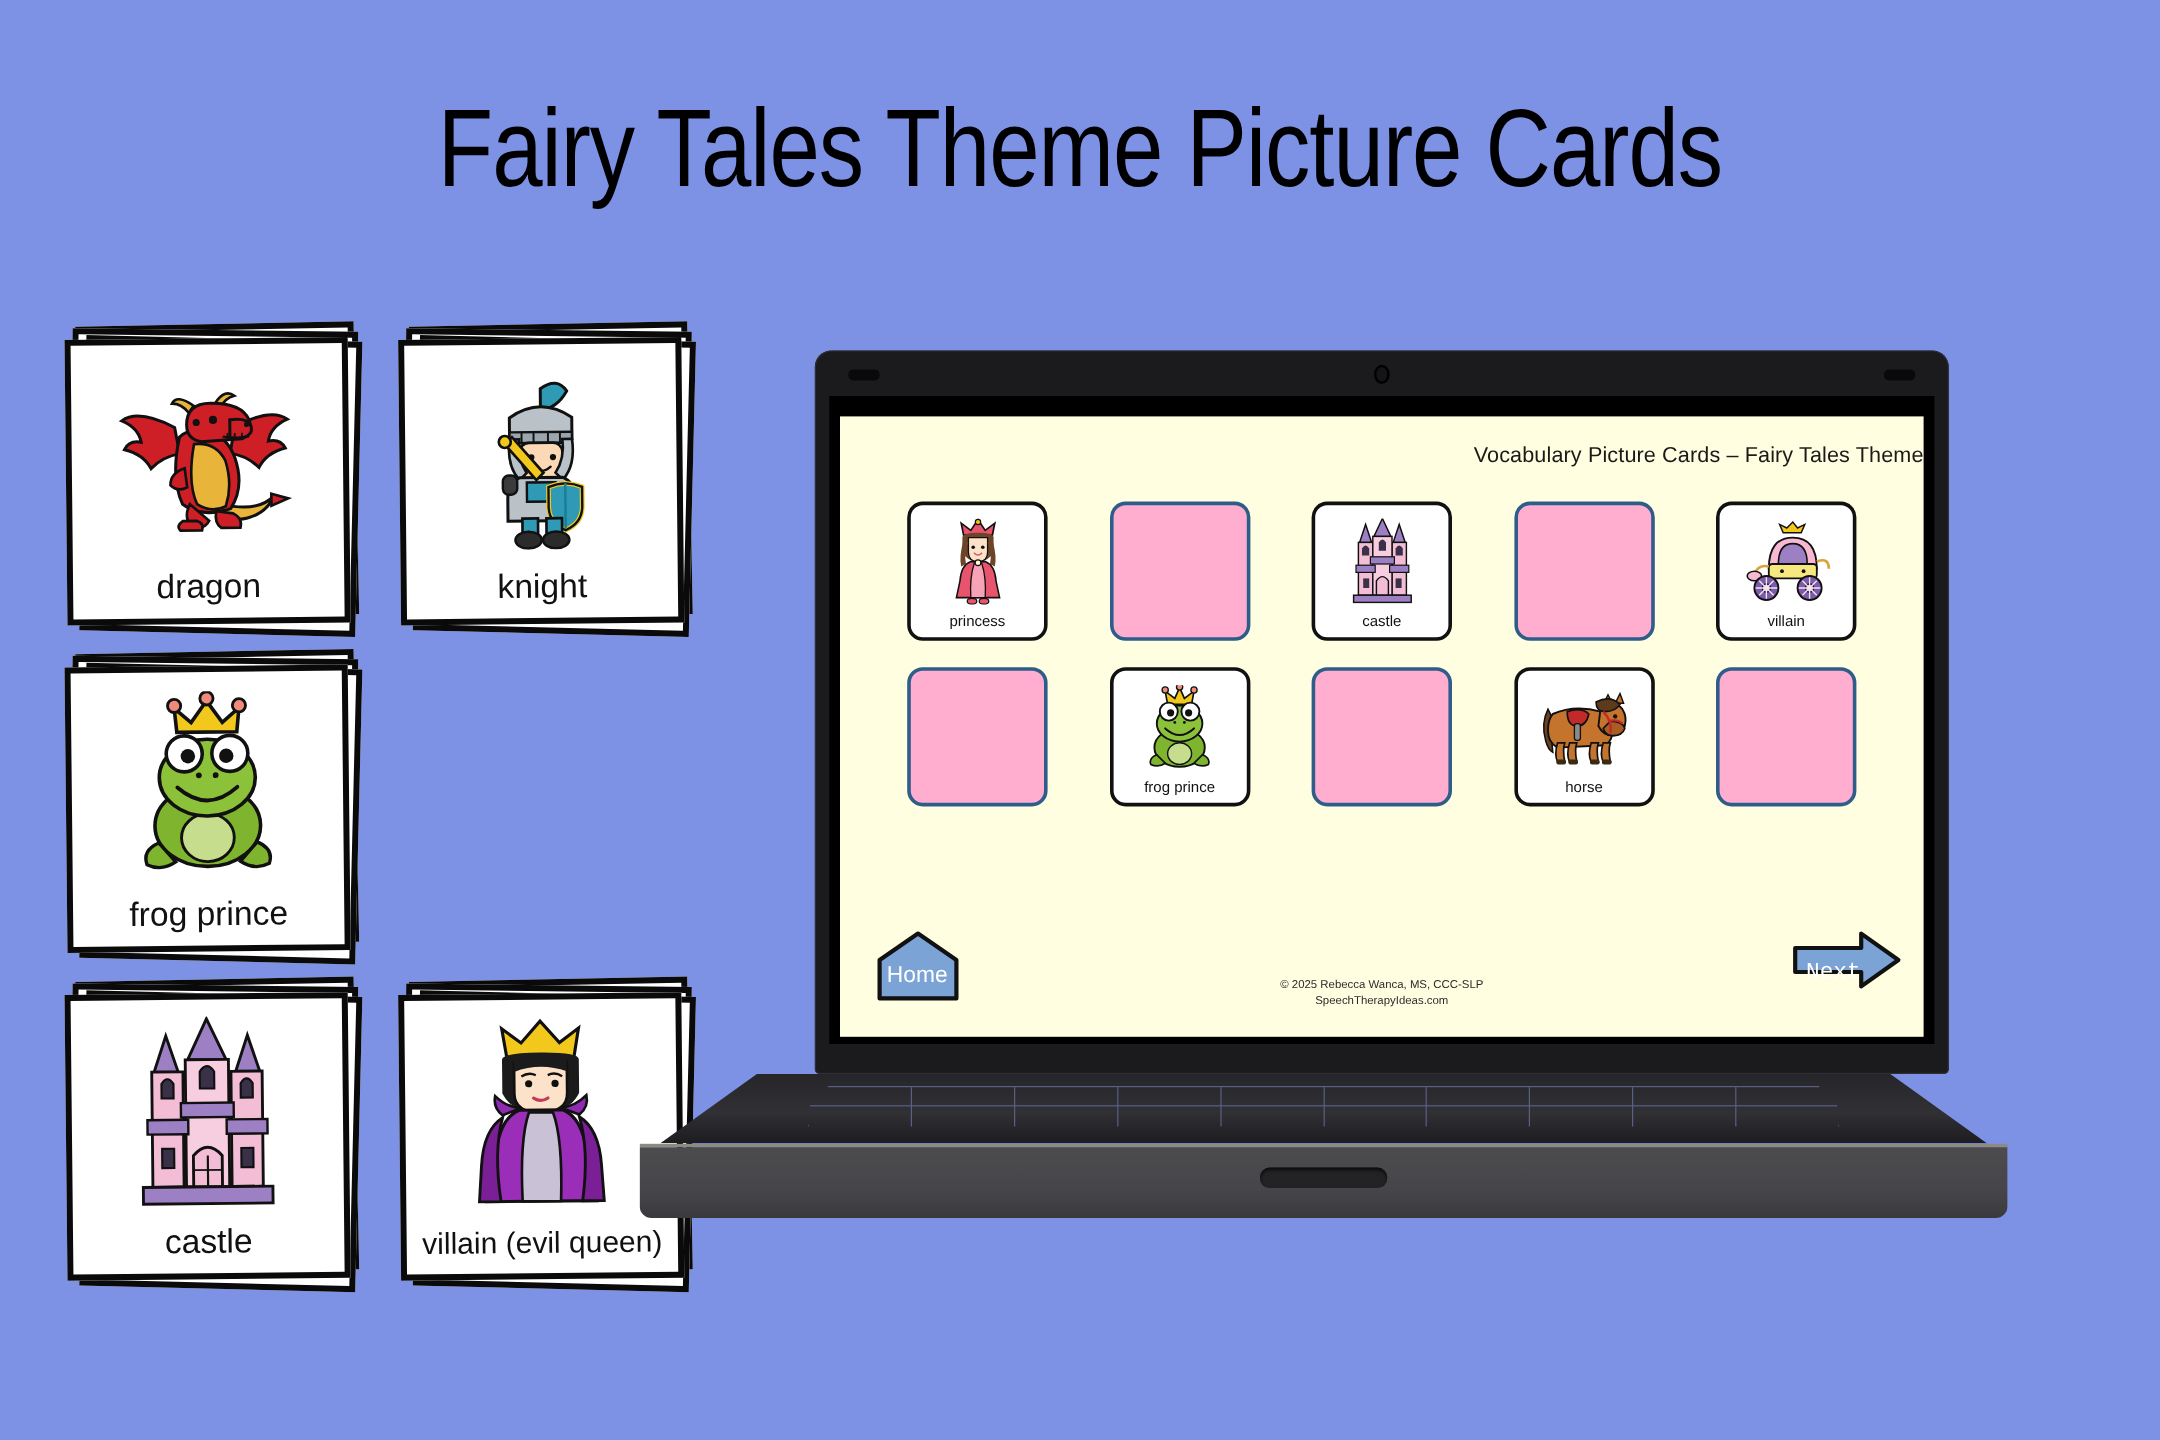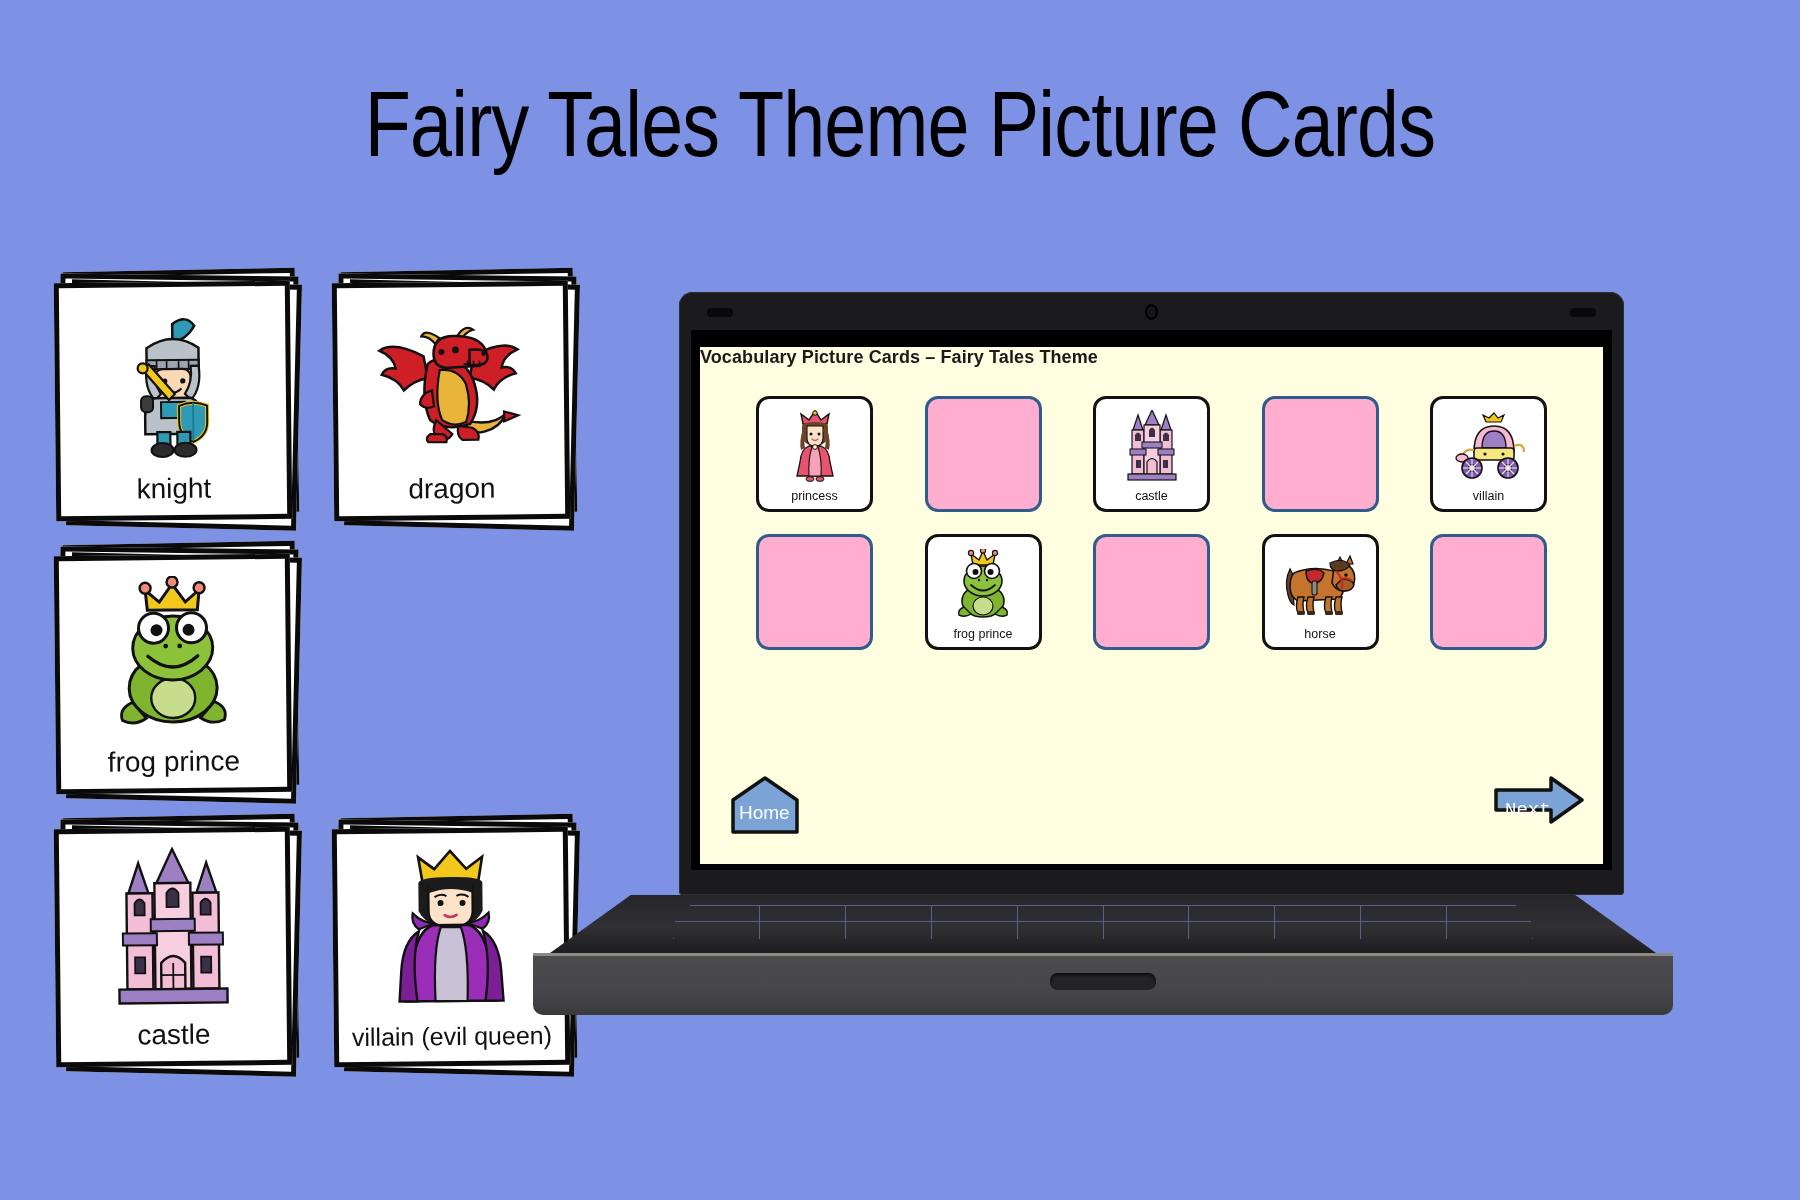--- a/index.html
+++ b/index.html
@@ -132,24 +132,25 @@
   }
   #screen {
     position: absolute;
     left: 9px; top: 17px;
     width: 903px; height: 517px;
     background: #fffee0;
     overflow: hidden;
   }
 
   #slide-title {
-    text-align: left;
+    text-align: right;
     font-size: 18px;
-    font-weight: bold;
+    font-weight: normal;
     color: #1a1a1a;
+    padding-top: 22px;
     letter-spacing: 0.1px;
   }
 
   #slide-grid {
     margin-top: 28px;
     padding: 0 56px;
   }
   .slide-row {
     display: flex;
     justify-content: space-between;
@@ -281,68 +282,20 @@
 <div id="card-stacks">
 
   <div class="stack-row">
 
     <div class="card-stack">
       <div class="stack-shadow s1"></div>
       <div class="stack-shadow s2"></div>
       <div class="stack-shadow s3"></div>
       <div class="card-front">
         <div class="card-art">
-          <svg width="112" height="150" viewBox="0 0 112 150">
-
-            <path d="M56 16 q14 -10 22 2 q-8 14 -22 16 z" fill="#2e9ab5" stroke="#111" stroke-width="2.5"></path>
-
-            <path d="M30 40 q26 -18 52 0 l0 18 q-26 10 -52 0 z" fill="#b9c2c9" stroke="#111" stroke-width="2.5"></path>
-            <path d="M30 52 h52 v9 h-52 z" fill="#9aa5ae" stroke="#111" stroke-width="2"></path>
-            <line x1="40" y1="52" x2="40" y2="61" stroke="#111" stroke-width="1.6"></line>
-            <line x1="50" y1="52" x2="50" y2="61" stroke="#111" stroke-width="1.6"></line>
-            <line x1="62" y1="52" x2="62" y2="61" stroke="#111" stroke-width="1.6"></line>
-            <line x1="72" y1="52" x2="72" y2="61" stroke="#111" stroke-width="1.6"></line>
-
-            <rect x="38" y="61" width="36" height="30" rx="8" fill="#fbd9b6" stroke="#111" stroke-width="2.2"></rect>
-            <circle cx="48" cy="73" r="2.6" fill="#111"></circle>
-            <circle cx="66" cy="73" r="2.6" fill="#111"></circle>
-            <path d="M49 81 q7 7 15 0" stroke="#111" stroke-width="2" fill="none" stroke-linecap="round"></path>
-
-            <path d="M30 58 q-3 22 8 34 l6 -6 q-8 -12 -6 -28 z" fill="#b9c2c9" stroke="#111" stroke-width="2.2"></path>
-            <path d="M82 58 q3 22 -8 34 l-6 -6 q8 -12 6 -28 z" fill="#b9c2c9" stroke="#111" stroke-width="2.2"></path>
-
-            <path d="M38 90 h36 q10 4 10 18 v18 h-56 v-18 q0 -14 10 -18 z" fill="#b9c2c9" stroke="#111" stroke-width="2.5"></path>
-            <path d="M44 94 h24 v16 h-24 z" fill="#2e9ab5" stroke="#111" stroke-width="2"></path>
-
-            <path d="M26 62 l6 -6 l26 30 l-6 6 z" fill="#f2c81c" stroke="#111" stroke-width="2.2"></path>
-            <circle cx="26" cy="60" r="5" fill="#f2c81c" stroke="#111" stroke-width="2.2"></circle>
-
-            <path d="M62 98 q14 -6 28 0 v16 q0 14 -14 20 q-14 -6 -14 -20 z" fill="#2e9ab5" stroke="#f2c81c" stroke-width="4"></path>
-            <path d="M62 98 q14 -6 28 0 v16 q0 14 -14 20 q-14 -6 -14 -20 z" fill="none" stroke="#111" stroke-width="2"></path>
-            <line x1="76" y1="95" x2="76" y2="133" stroke="#1b7d96" stroke-width="2"></line>
-
-            <rect x="24" y="88" width="12" height="16" rx="5" fill="#3b3b3b" stroke="#111" stroke-width="2"></rect>
-
-            <rect x="40" y="124" width="13" height="16" fill="#2e9ab5" stroke="#111" stroke-width="2.2"></rect>
-            <rect x="60" y="124" width="13" height="16" fill="#2e9ab5" stroke="#111" stroke-width="2.2"></rect>
-
-            <ellipse cx="45" cy="142" rx="11" ry="7" fill="#2b2b2b" stroke="#111" stroke-width="2"></ellipse>
-            <ellipse cx="68" cy="142" rx="11" ry="7" fill="#2b2b2b" stroke="#111" stroke-width="2"></ellipse>
-          </svg>
-        </div>
-        <div class="card-label">knight</div>
-      </div>
-    </div>
-
-    <div class="card-stack">
-      <div class="stack-shadow s1"></div>
-      <div class="stack-shadow s2"></div>
-      <div class="stack-shadow s3"></div>
-      <div class="card-front">
-        <div class="card-art">
           <svg width="170" height="150" viewBox="0 0 170 150">
 
             <path d="M58 48 q-30 -16 -44 -6 q14 6 16 18 q-10 -2 -14 6 q16 4 22 16 q10 -10 24 -12 z" fill="#cf1f26" stroke="#111" stroke-width="2.5"></path>
             <path d="M108 48 q30 -16 44 -6 q-14 6 -16 18 q10 -2 14 6 q-16 4 -22 16 q-10 -10 -24 -12 z" fill="#cf1f26" stroke="#111" stroke-width="2.5"></path>
 
             <path d="M96 112 q30 8 44 -6 q-6 14 -22 18 q-12 3 -22 -4 z" fill="#e8b53a" stroke="#111" stroke-width="2.5"></path>
             <path d="M138 104 l14 4 l-14 6 z" fill="#cf1f26" stroke="#111" stroke-width="2.2"></path>
 
             <path d="M62 56 q-8 34 2 56 q16 12 40 4 q12 -18 4 -42 q-6 -18 -22 -22 q-16 -4 -24 4 z" fill="#cf1f26" stroke="#111" stroke-width="2.5"></path>
             <path d="M74 62 q-6 32 2 50 q12 8 24 2 q6 -18 0 -38 q-8 -16 -26 -14 z" fill="#e8b53a" stroke="#111" stroke-width="2.2"></path>
@@ -362,20 +315,68 @@
             <line x1="114" y1="53" x2="114" y2="59" stroke="#111" stroke-width="1.5"></line>
 
             <path d="M66 82 q-12 4 -12 14 q6 6 14 2 z" fill="#cf1f26" stroke="#111" stroke-width="2.2"></path>
 
             <path d="M70 112 q-6 12 2 18 q10 4 14 -4 z" fill="#cf1f26" stroke="#111" stroke-width="2.2"></path>
             <path d="M64 126 q-6 4 -2 8 h18 q2 -6 -4 -8 z" fill="#cf1f26" stroke="#111" stroke-width="2.2"></path>
             <path d="M92 118 q-2 10 4 14 h16 q2 -8 -6 -12 z" fill="#cf1f26" stroke="#111" stroke-width="2.2"></path>
           </svg>
         </div>
         <div class="card-label">dragon</div>
+      </div>
+    </div>
+
+    <div class="card-stack">
+      <div class="stack-shadow s1"></div>
+      <div class="stack-shadow s2"></div>
+      <div class="stack-shadow s3"></div>
+      <div class="card-front">
+        <div class="card-art">
+          <svg width="112" height="150" viewBox="0 0 112 150">
+
+            <path d="M56 16 q14 -10 22 2 q-8 14 -22 16 z" fill="#2e9ab5" stroke="#111" stroke-width="2.5"></path>
+
+            <path d="M30 40 q26 -18 52 0 l0 18 q-26 10 -52 0 z" fill="#b9c2c9" stroke="#111" stroke-width="2.5"></path>
+            <path d="M30 52 h52 v9 h-52 z" fill="#9aa5ae" stroke="#111" stroke-width="2"></path>
+            <line x1="40" y1="52" x2="40" y2="61" stroke="#111" stroke-width="1.6"></line>
+            <line x1="50" y1="52" x2="50" y2="61" stroke="#111" stroke-width="1.6"></line>
+            <line x1="62" y1="52" x2="62" y2="61" stroke="#111" stroke-width="1.6"></line>
+            <line x1="72" y1="52" x2="72" y2="61" stroke="#111" stroke-width="1.6"></line>
+
+            <rect x="38" y="61" width="36" height="30" rx="8" fill="#fbd9b6" stroke="#111" stroke-width="2.2"></rect>
+            <circle cx="48" cy="73" r="2.6" fill="#111"></circle>
+            <circle cx="66" cy="73" r="2.6" fill="#111"></circle>
+            <path d="M49 81 q7 7 15 0" stroke="#111" stroke-width="2" fill="none" stroke-linecap="round"></path>
+
+            <path d="M30 58 q-3 22 8 34 l6 -6 q-8 -12 -6 -28 z" fill="#b9c2c9" stroke="#111" stroke-width="2.2"></path>
+            <path d="M82 58 q3 22 -8 34 l-6 -6 q8 -12 6 -28 z" fill="#b9c2c9" stroke="#111" stroke-width="2.2"></path>
+
+            <path d="M38 90 h36 q10 4 10 18 v18 h-56 v-18 q0 -14 10 -18 z" fill="#b9c2c9" stroke="#111" stroke-width="2.5"></path>
+            <path d="M44 94 h24 v16 h-24 z" fill="#2e9ab5" stroke="#111" stroke-width="2"></path>
+
+            <path d="M26 62 l6 -6 l26 30 l-6 6 z" fill="#f2c81c" stroke="#111" stroke-width="2.2"></path>
+            <circle cx="26" cy="60" r="5" fill="#f2c81c" stroke="#111" stroke-width="2.2"></circle>
+
+            <path d="M62 98 q14 -6 28 0 v16 q0 14 -14 20 q-14 -6 -14 -20 z" fill="#2e9ab5" stroke="#f2c81c" stroke-width="4"></path>
+            <path d="M62 98 q14 -6 28 0 v16 q0 14 -14 20 q-14 -6 -14 -20 z" fill="none" stroke="#111" stroke-width="2"></path>
+            <line x1="76" y1="95" x2="76" y2="133" stroke="#1b7d96" stroke-width="2"></line>
+
+            <rect x="24" y="88" width="12" height="16" rx="5" fill="#3b3b3b" stroke="#111" stroke-width="2"></rect>
+
+            <rect x="40" y="124" width="13" height="16" fill="#2e9ab5" stroke="#111" stroke-width="2.2"></rect>
+            <rect x="60" y="124" width="13" height="16" fill="#2e9ab5" stroke="#111" stroke-width="2.2"></rect>
+
+            <ellipse cx="45" cy="142" rx="11" ry="7" fill="#2b2b2b" stroke="#111" stroke-width="2"></ellipse>
+            <ellipse cx="68" cy="142" rx="11" ry="7" fill="#2b2b2b" stroke="#111" stroke-width="2"></ellipse>
+          </svg>
+        </div>
+        <div class="card-label">knight</div>
       </div>
     </div>
   </div>
 
   <div class="stack-row">
 
 
     <div class="card-stack">
       <div class="stack-shadow s1"></div>
       <div class="stack-shadow s2"></div>
@@ -656,20 +657,24 @@
           <span class="btn-text" id="home-text">Home</span>
         </div>
 
         <div id="next-button">
           <svg width="92" height="52" viewBox="0 0 92 52">
             <path d="M3 16 H58 V4 L89 26 L58 48 V36 H3 Z" fill="#7ba3d6" stroke="#111" stroke-width="3.5" stroke-linejoin="round"></path>
           </svg>
           <span class="btn-text" id="next-text">Next</span>
         </div>
 
+        <div id="footer">
+          <div>© 2025 Rebecca Wanca,  MS, CCC-SLP</div>
+          <div>SpeechTherapyIdeas.com</div>
+        </div>
 
       </div>
     </div>
   </div>
 
   <div id="laptop-deck">
     <div id="keyboard-area">
       <div class="key-col"></div>
       <div class="key-col"></div>
       <div class="key-col"></div>

